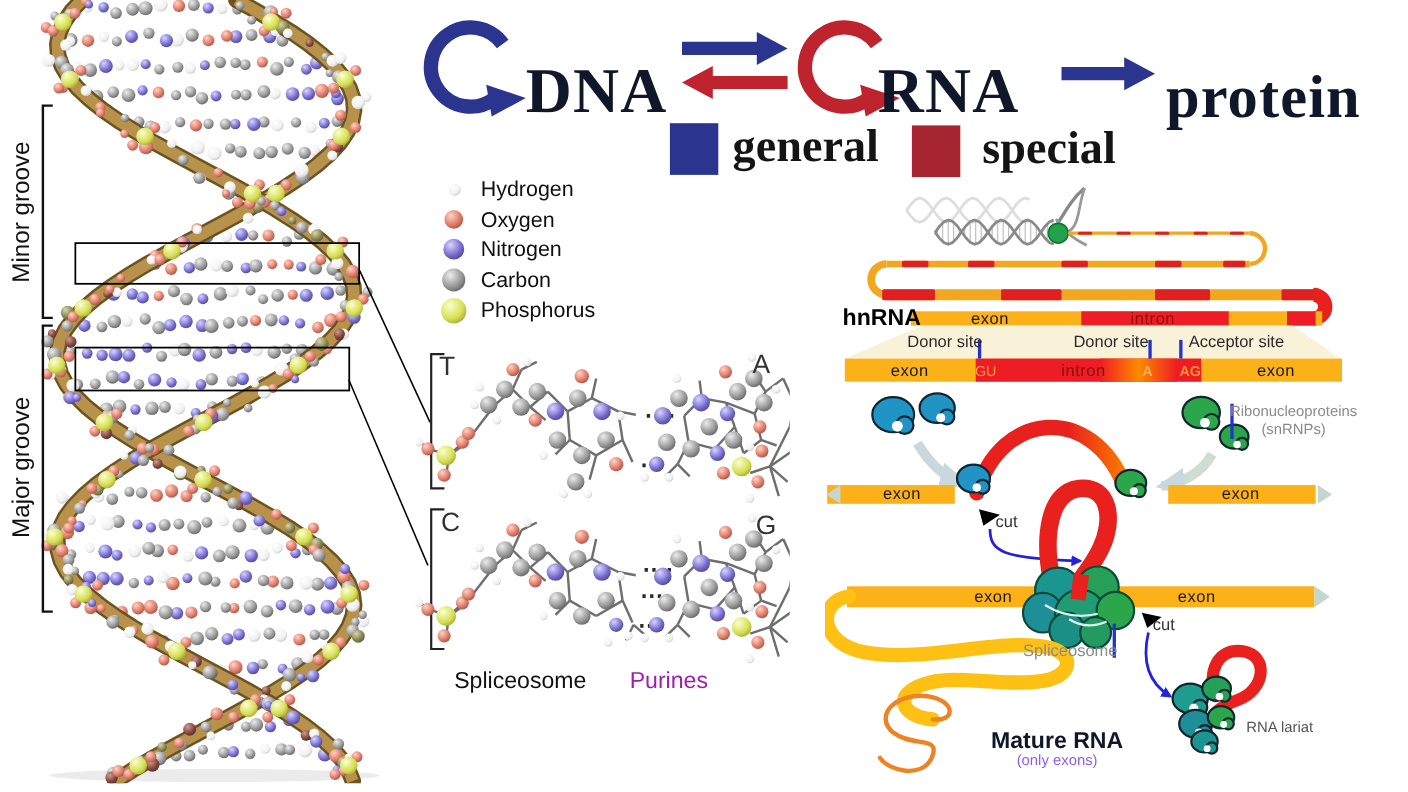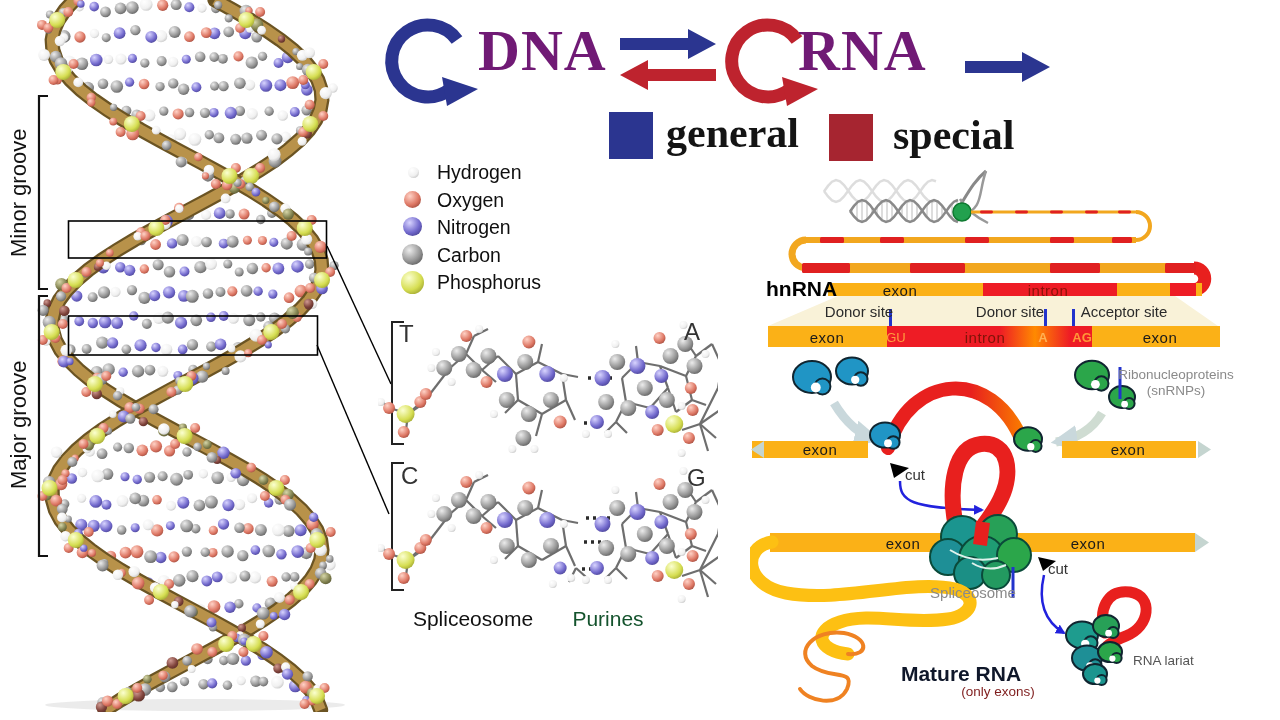--- a/index.html
+++ b/index.html
@@ -12,21 +12,21 @@
   .vlabel{position:absolute;writing-mode:vertical-rl;transform:rotate(180deg);
           display:flex;align-items:center;justify-content:center;
           font-size:22px;color:#111;}
   .sph{position:absolute;border-radius:50%;}
   .sph-h{background:radial-gradient(circle at 35% 30%,#fff,#f0f0f0 55%,#a9a9a9);}
   .sph-o{background:radial-gradient(circle at 35% 30%,#ffd2c6,#dd7663 55%,#7e3328);}
   .sph-n{background:radial-gradient(circle at 35% 30%,#d8d4ff,#7168cc 55%,#332e72);}
   .sph-c{background:radial-gradient(circle at 35% 30%,#ececec,#949494 55%,#3e3e3e);}
   .sph-p{background:radial-gradient(circle at 35% 30%,#fbffd0,#d6de52 55%,#7f841c);}
   .atomlab{position:absolute;font-size:19.5px;color:#0f0f0f;}
-  .dogma-word{position:absolute;color:#701a75;font-size:58px;line-height:1;letter-spacing:1px;}
+  .dogma-word{position:absolute;color:#0f172a;font-size:58px;line-height:1;letter-spacing:1px;margin-top:32px;}
   .legend-sq{position:absolute;width:44px;height:47px;}
   .legend-word{position:absolute;color:#141414;font-size:42px;line-height:1;}
   .site{font-size:15px;color:#2a2a2a;}
   .exlab{font-size:15px;font-weight:normal;color:#1a1a1a;letter-spacing:.5px;}
   .graylab{font-size:13.5px;color:#8a8a8a;}
 </style>
 </head>
 <body>
 
 <div class="cv">
@@ -686,20 +686,21 @@
     <path d="M87,35 A36,36 0 1 0 79,85" fill="none" stroke="#2B3590" stroke-width="13"></path>
     <polygon points="72,72 108,84 77,101" fill="#2B3590"></polygon>
     <polygon points="250,33 318,33 318,24 346,39 318,54 318,45 250,45" fill="#2B3590"></polygon>
     <polygon points="346,64 278,64 278,55 250,70 278,85 278,76 346,76" fill="#BE232E"></polygon>
     <path d="M427,35 A36,36 0 1 0 419,85" fill="none" stroke="#BE232E" stroke-width="13"></path>
     <polygon points="412,72 448,84 417,101" fill="#BE232E"></polygon>
     <polygon points="595,56 652,56 652,47 680,62 652,77 652,68 595,68" fill="#2B3590"></polygon>
   </svg>
   <div class="dogma-word ser" style="left:478px;top:22px">DNA</div>
   <div class="dogma-word ser" style="left:798px;top:22px">RNA</div>
+  <div class="dogma-word ser" style="left:1060px;top:28px;font-size:55px">protein</div>
 
   <div class="legend-sq" style="left:609px;top:112px;background:#2B3590"></div>
   <div class="legend-word ser" style="left:666px;top:112px">general</div>
   <div class="legend-sq" style="left:829px;top:114px;background:#A62530"></div>
   <div class="legend-word ser" style="left:893px;top:114px">special</div>
 
   <div class="sph sph-h" style="left:408px;top:167px;width:11px;height:11px"></div>
   <div class="sph sph-o" style="left:404px;top:191px;width:17px;height:17px"></div>
   <div class="sph sph-n" style="left:403px;top:217px;width:19px;height:19px"></div>
   <div class="sph sph-c" style="left:402px;top:244px;width:21px;height:21px"></div>
@@ -964,21 +965,21 @@
         <circle cx="303.6" cy="137" r="4" fill="url(#gHbp-svg)"></circle>
         <circle cx="193.20000000000002" cy="116" r="4" fill="url(#gHbp-svg)"></circle>
         <circle cx="174.8" cy="122" r="4" fill="url(#gHbp-svg)"></circle>
       </g>
     </svg>
   <div class="lab" style="left:399px;top:320px;font-size:24px;color:#333">T</div>
   <div class="lab" style="left:684px;top:318px;font-size:24px;color:#333">A</div>
   <div class="lab" style="left:401px;top:462px;font-size:24px;color:#333">C</div>
   <div class="lab" style="left:687px;top:464px;font-size:24px;color:#333">G</div>
   <div class="lab ctr" style="left:473px;top:619px;font-size:21px;color:#111">Spliceosome</div>
-  <div class="lab ctr" style="left:608px;top:619px;font-size:21px;color:#14532d">Purines</div>
+  <div class="lab ctr" style="left:608px;top:619px;font-size:21px;color:#a21caf">Purines</div>
 
   <svg id="sp-svg" class="abs" style="left:750px;top:165px" width="530" height="545" viewBox="0 0 530 545">
       <defs>
         <marker id="ga" viewBox="0 0 10 10" refX="8" refY="5" markerWidth="3" markerHeight="3" orient="auto">
           <path d="M0,0L10,5L0,10z" fill="#C9D8DC"></path>
         </marker>
         <marker id="ba" viewBox="0 0 10 10" refX="8" refY="5" markerWidth="4" markerHeight="4" orient="auto">
           <path d="M0,0L10,5L0,10z" fill="#2222DD"></path>
         </marker>
         <linearGradient id="brg" x1="0" x2="1" y1="0" y2="0">
@@ -1138,16 +1139,16 @@
   <div class="lab ctr exlab" style="left:1128px;top:449px">exon</div>
 
   <div class="lab" style="left:905px;top:466px;font-size:15px;color:#333">cut</div>
   <div class="lab ctr graylab" style="left:973px;top:592px;font-size:15px">Spliceosome</div>
   <div class="lab" style="left:1048px;top:560px;font-size:15px;color:#333">cut</div>
 
   <div class="lab ctr exlab" style="left:903px;top:543px">exon</div>
   <div class="lab ctr exlab" style="left:1088px;top:543px">exon</div>
 
   <div class="lab ctr" style="left:961px;top:674px;font-size:21px;font-weight:bold;color:#0f172a">Mature RNA</div>
-  <div class="lab ctr graylab" style="left:998px;top:691px;color:#7f1d1d">(only exons)</div>
+  <div class="lab ctr graylab" style="left:961px;top:691px;color:#8b5cf6">(only exons)</div>
   <div class="lab" style="left:1133px;top:653px;font-size:13.5px;color:#555">RNA lariat</div>
 
 </div>
 
 </body></html>

